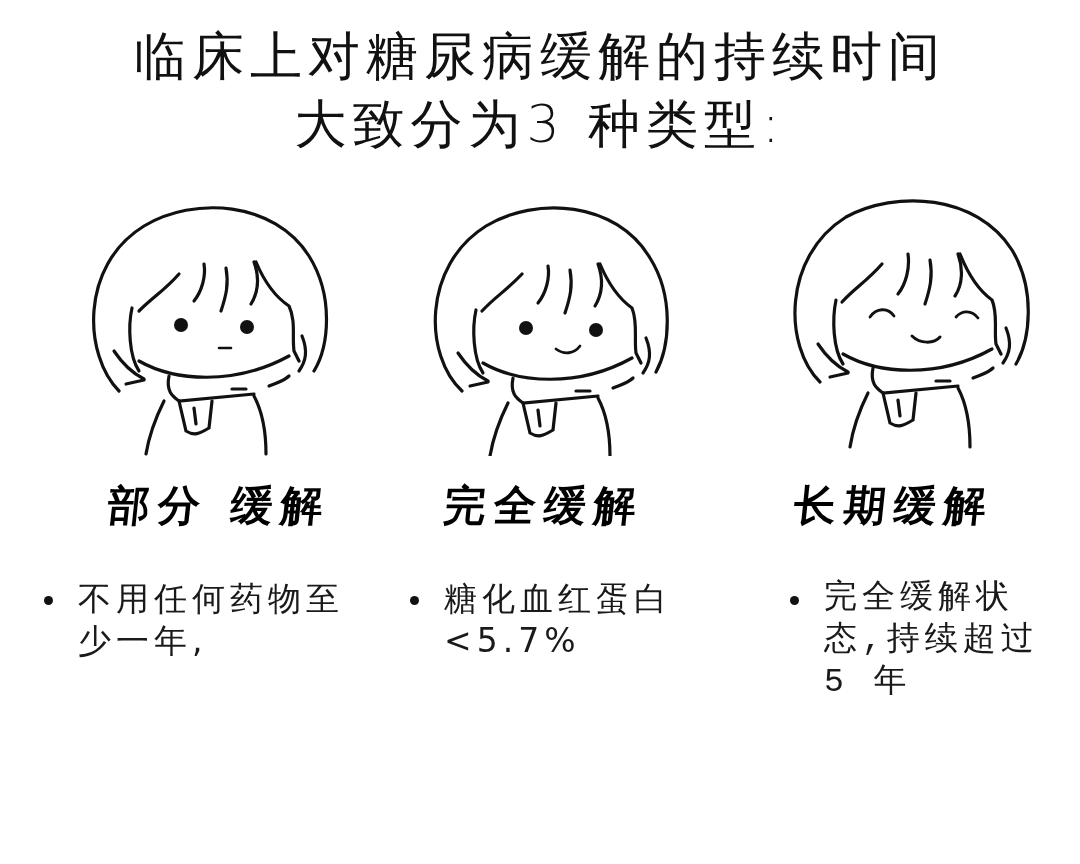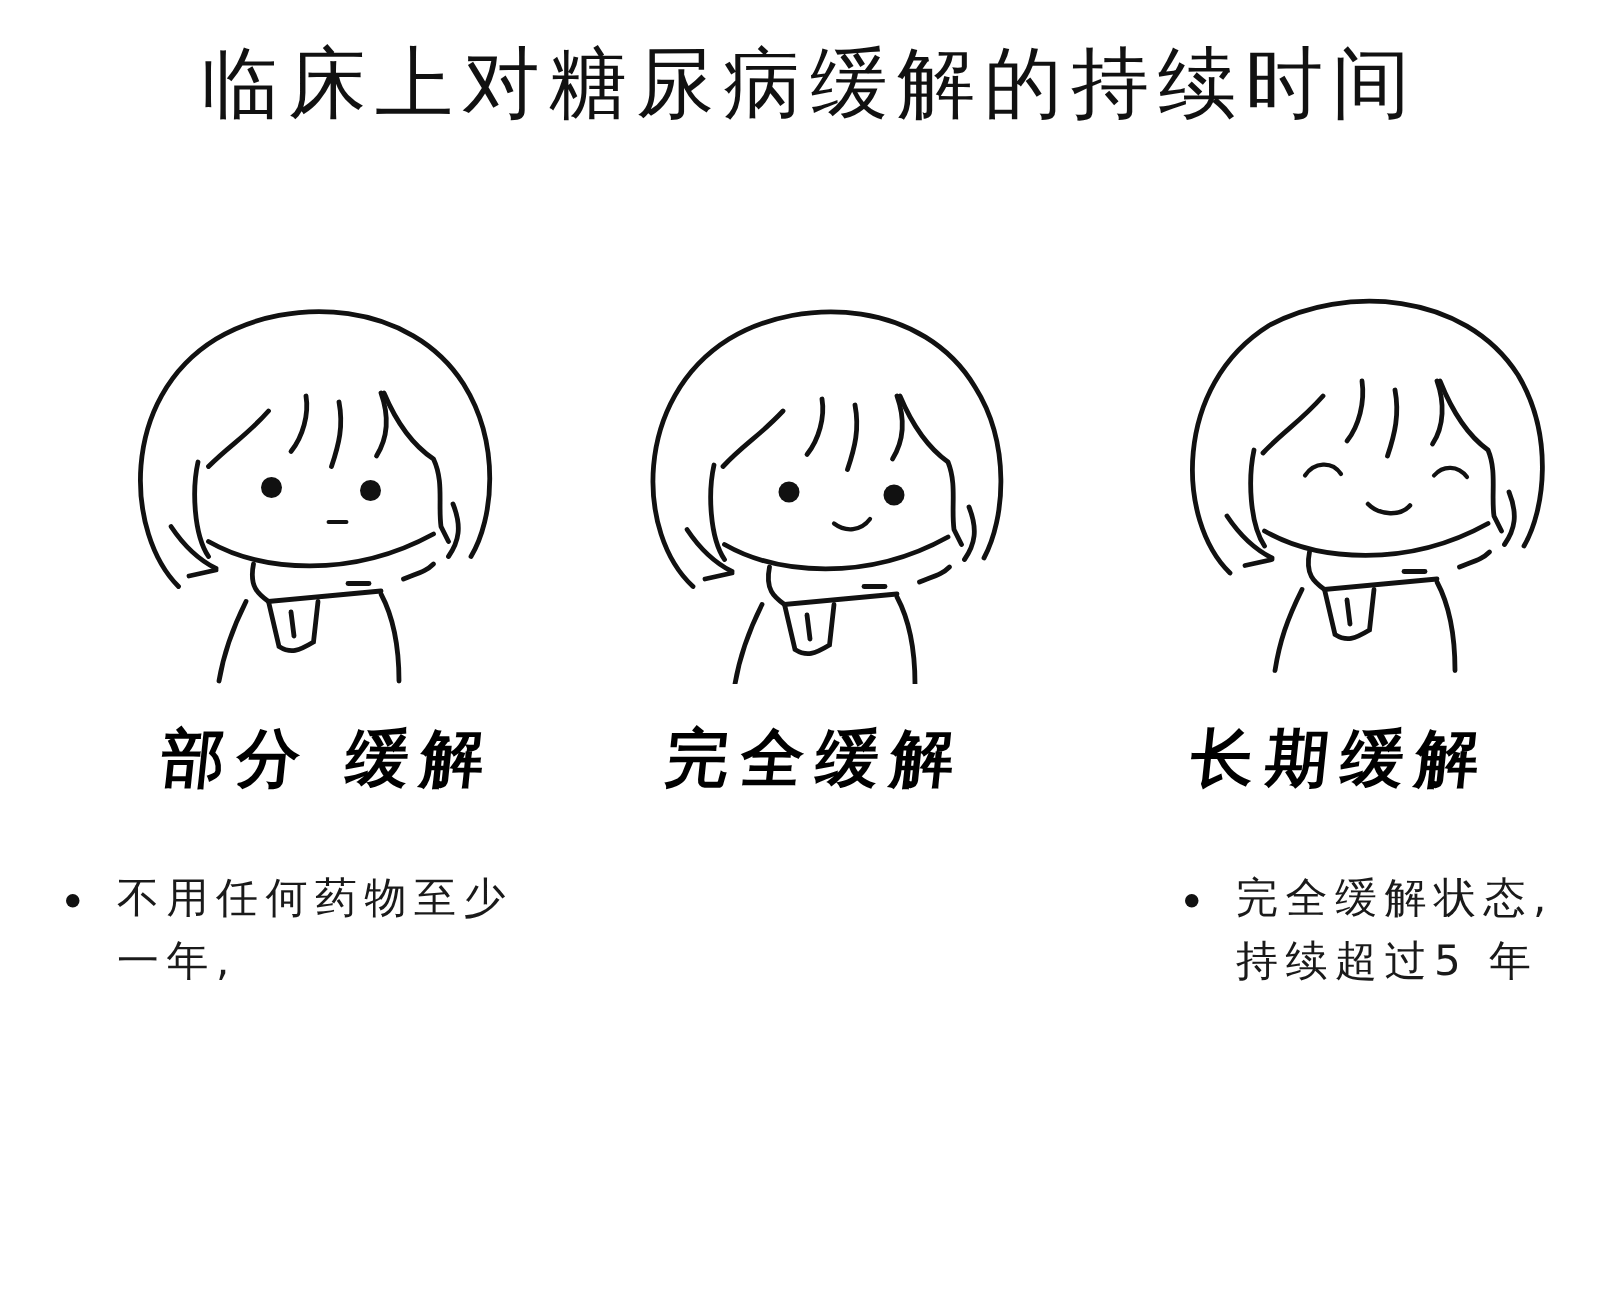--- a/index.html
+++ b/index.html
@@ -17,33 +17,34 @@
   .figure { position: absolute; }
   .figure svg { display: block; }
   .heading {
     position: absolute; top: 478px; font-size: 42px; font-weight: bold;
     letter-spacing: 8px; white-space: nowrap; color: #000;
     font-family: "DejaVu Serif", "Liberation Serif", serif;
     transform: skewX(-6deg);
   }
   ul.bullets {
     position: absolute; margin: 0; padding: 0; list-style: none;
-    font-size: 28px; line-height: 42px; letter-spacing: 5px; color: #1a1a1a;
+    font-size: 33px; line-height: 42px; letter-spacing: 5px; color: #1a1a1a;
   }
   ul.bullets li { position: relative; padding-left: 36px; }
   ul.bullets li::before {
     content: ""; position: absolute; left: 2px; top: 18px;
     width: 9px; height: 9px; border-radius: 50%; background: #111;
   }
 </style>
 </head>
 <body>
 
 <div class="title">
   <div>临床上对糖尿病缓解的持续时间</div>
+  <div>大致分为3 种类型:</div>
 </div>
 
 <div class="figure" style="left:84px; top:196px;">
   <svg width="250" height="260" viewBox="0 0 250 260" fill="none" stroke="#111" stroke-width="3.2" stroke-linecap="round">
     <path d="M35,195 C0,160 -5,70 60,30 C110,0 190,5 225,60 C250,100 245,150 230,175"></path>
     <path d="M95,78 C80,95 70,100 55,115"></path>
     <path d="M120,68 C122,80 118,95 110,105"></path>
     <path d="M142,72 C145,88 142,100 137,115"></path>
     <path d="M170,66 C175,80 175,95 167,108"></path>
     <path d="M172,66 C180,85 190,100 205,110 C212,125 208,140 210,155 L215,165"></path>
@@ -119,17 +120,18 @@
 
 <div class="heading" style="left:108px;">部分 缓解</div>
 <div class="heading" style="left:444px;">完全缓解</div>
 <div class="heading" style="left:794px;">长期缓解</div>
 
 <ul class="bullets" style="left:42px; top:578px; width:330px;">
   <li>不用任何药物至少一年,</li>
 </ul>
 
 <ul class="bullets" style="left:408px; top:578px; width:320px;">
+  <li>糖化血红蛋白&lt;5.7%</li>
 </ul>
 
-<ul class="bullets" style="left:788px; top:578px; width:260px;">
+<ul class="bullets" style="left:788px; top:578px; width:260px;font-family:Liberation Mono, monospace;">
   <li>完全缓解状态,持续超过5 年</li>
 </ul>
 
 </body></html>

